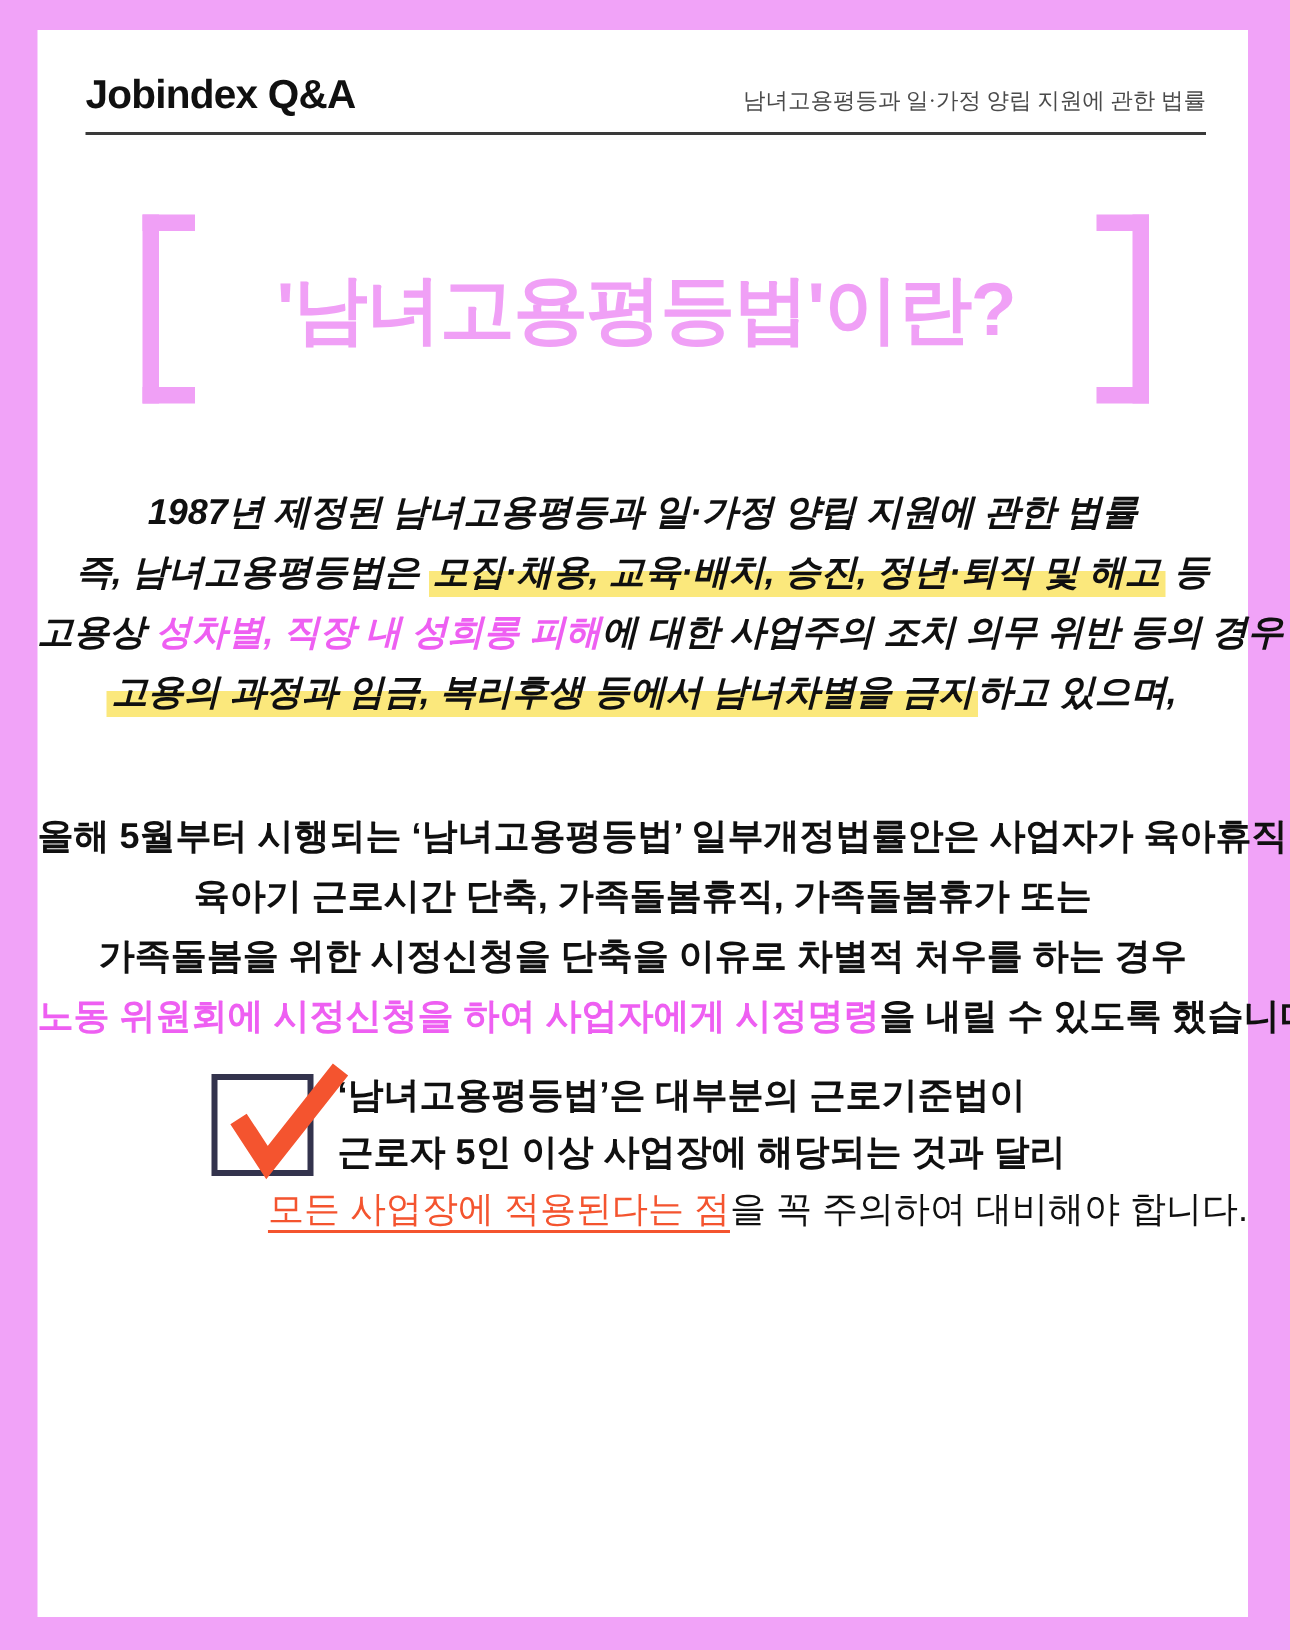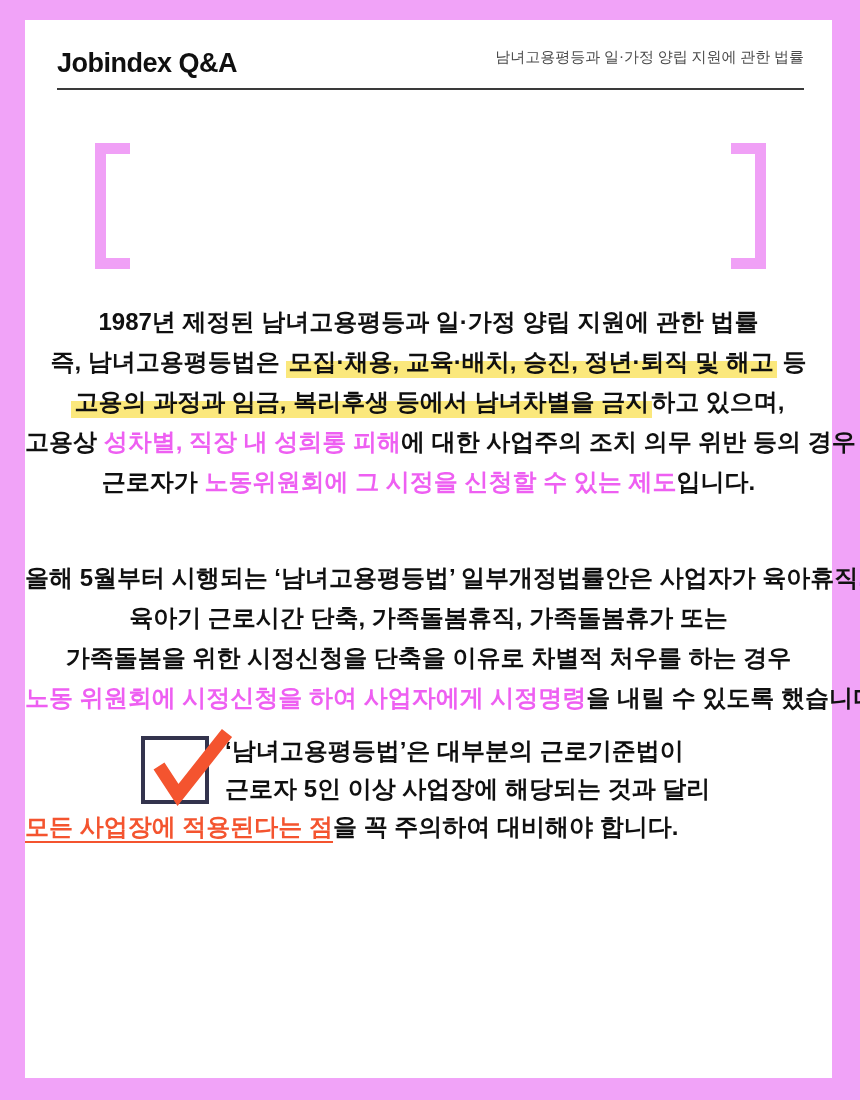--- a/index.html
+++ b/index.html
@@ -20,82 +20,82 @@
     font-family:"Liberation Sans","DejaVu Sans",sans-serif;
     color:var(--text-black);
   }
   .page-inner{
     position:absolute;left:25px;top:20px;right:28px;bottom:22px;
     background:#ffffff;padding-top:28px;box-sizing:border-box;
   }
   
   .header{
     margin:0 28px 0 32px;
-    display:flex;justify-content:space-between;align-items:flex-start;
+    display:flex;justify-content:space-between;align-items:flex-end;
     padding-bottom:9px;border-bottom:2px solid var(--rule-gray);
   }
   .brand{font-size:27px;font-weight:700;letter-spacing:-0.5px;}
   .header-subtitle{font-size:15px;font-weight:500;color:var(--subtitle-gray);padding-bottom:2px;font-family:Liberation Serif, serif;}
   
   .title-block{
     margin:52px 66px 0 70px;height:128px;
     display:flex;align-items:center;justify-content:space-between;
   }
   .bracket{width:24px;height:104px;border:11px solid var(--title-pink);box-sizing:content-box;}
   .bracket.left{border-right:none;}
   .bracket.right{border-left:none;}
   .page-title{
     margin:0;font-size:50px;font-weight:800;letter-spacing:-1px;
     color:var(--title-pink);text-align:center;flex:1;
   }
   
   .para{text-align:center;}
-  .para-1{margin-top:32px;}
+  .para-1{margin-top:52px;font-style:italic;}
   .para-2{margin-top:52px;}
   .para-3{margin-top:56px;}
   .line{font-size:24px;font-weight:600;line-height:40px;white-space:nowrap;}
   .hl{
     background:linear-gradient(to bottom, rgba(0,0,0,0) 42%, var(--hl-yellow) 42%);
     padding:0 3px 3px 3px;margin:0 -1px;
   }
   .pink{color:var(--deep-pink);}
   .orange{
     color:var(--accent-orange);
     text-decoration:underline;
     text-decoration-thickness:2px;
     text-underline-offset:6px;
   }
   
   .check-block{position:relative;margin-top:14px;}
   .checkbox-art{position:absolute;left:114px;top:-4px;}
   .check-rows{margin-left:200px;text-align:left;}
   .check-rows .line{line-height:38px;}
-  .final-line{text-align:left;font-size:24px;font-weight:700;line-height:38px;white-space:nowrap;}
+  .final-line{text-align:right;font-size:24px;font-weight:400;line-height:38px;white-space:nowrap;}
 </style>
 </head>
 <body>
 
 <div class="page-inner">
 
   <header class="header">
     <div class="brand">Jobindex Q&amp;A</div>
     <div class="header-subtitle">남녀고용평등과 일·가정 양립 지원에 관한 법률</div>
   </header>
 
   <div class="title-block">
     <span class="bracket left"></span>
+    <h1 class="page-title">'남녀고용평등법'이란?</h1>
     <span class="bracket right"></span>
   </div>
 
   <section class="para para-1">
       <div class="line"><span>1987년 제정된 남녀고용평등과 일·가정 양립 지원에 관한 법률</span></div>
       <div class="line"><span>즉, 남녀고용평등법은 </span><span class="hl">모집·채용, 교육·배치, 승진, 정년·퇴직 및 해고</span><span> 등</span></div>
+      <div class="line"><span>고용상 </span><span class="pink">성차별, 직장 내 성희롱 피해</span><span>에 대한 사업주의 조치 의무 위반 등의 경우</span></div>
       <div class="line"><span class="hl">고용의 과정과 임금, 복리후생 등에서 남녀차별을 금지</span><span>하고 있으며,</span></div>
-      <div class="line"><span>고용상 </span><span class="pink">성차별, 직장 내 성희롱 피해</span><span>에 대한 사업주의 조치 의무 위반 등의 경우</span></div>
-      <div class="line"><span>근로자가 </span><span class="pink">노동위원회에 그 시정을 신청할 수 있는 제도</span><span>입니다.</span></div>
     </section>
 
   <section class="para para-2">
     </section>
 
   <section class="para para-3">
       <div class="line"><span>올해 5월부터 시행되는 ‘남녀고용평등법’ 일부개정법률안은 사업자가 육아휴직,</span></div>
       <div class="line"><span>육아기 근로시간 단축, 가족돌봄휴직, 가족돌봄휴가 또는</span></div>
       <div class="line"><span>가족돌봄을 위한 시정신청을 단축을 이유로 차별적 처우를 하는 경우</span></div>
       <div class="line"><span class="pink">노동 위원회에 시정신청을 하여 사업자에게 시정명령</span><span>을 내릴 수 있도록 했습니다.</span></div>

